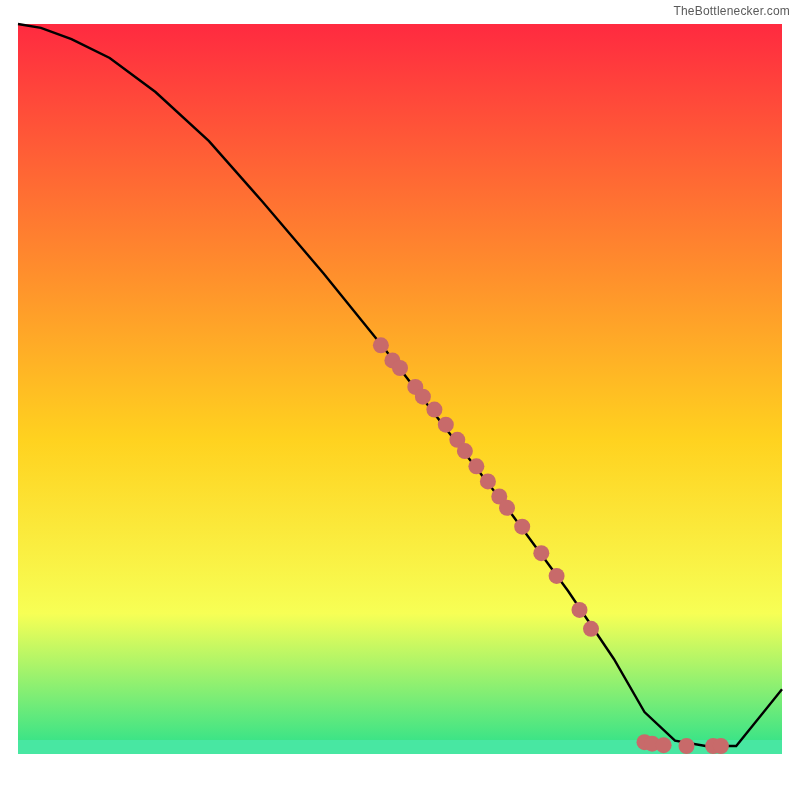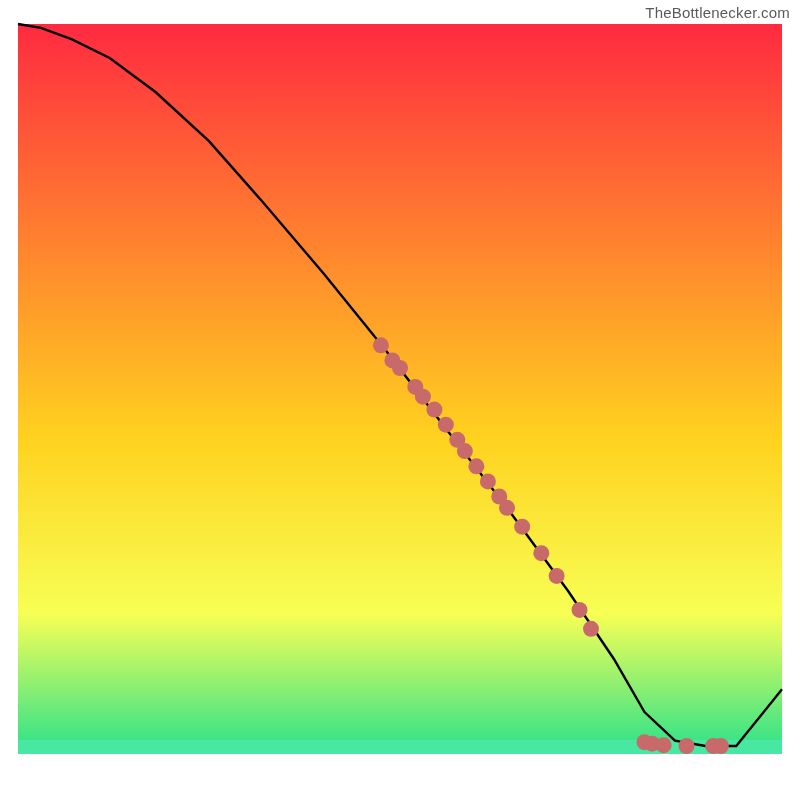--- a/index.html
+++ b/index.html
@@ -13,21 +13,21 @@
   }
   #chart-wrap {
     position: relative;
     width: 800px;
     height: 800px;
   }
   #attribution {
     position: absolute;
     top: 4px;
     right: 10px;
-    font-size: 15px;
+    font-size: 12px;
     font-weight: 500;
     color: #5a5a5a;
     letter-spacing: 0.2px;
     z-index: 5;
     text-align: right;
   }
   svg {
     display: block;
   }
 </style>

